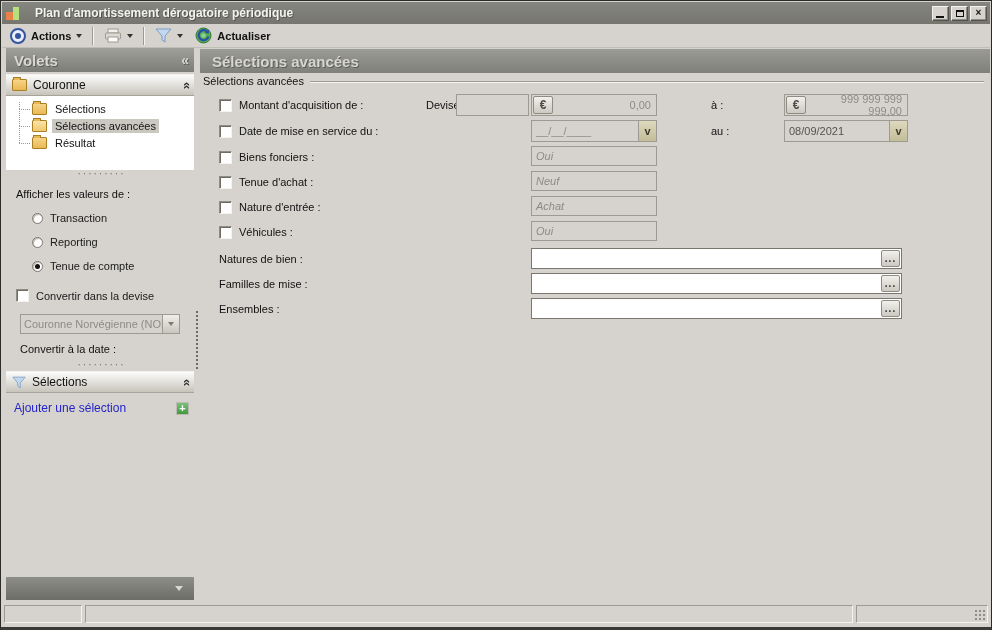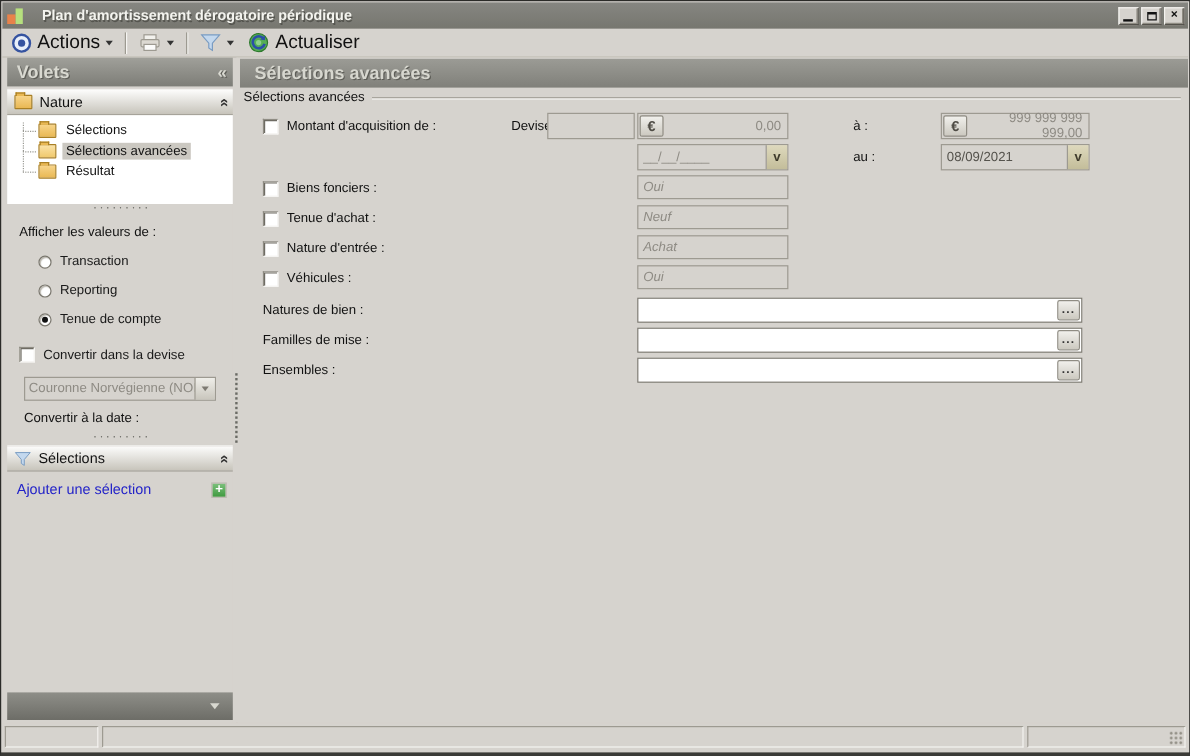--- a/index.html
+++ b/index.html
@@ -38,21 +38,21 @@
   }
   .glyph-min { position: absolute; bottom: 2px; left: 3px; width: 8px; height: 2px; background: #111; }
   .glyph-max { width: 8px; height: 7px; border: 1px solid #111; border-top-width: 2px; }
   
   .toolbar {
     position: absolute; left: 1px; top: 23px; right: 1px; height: 24px;
     background: #d6d3ce; border-bottom: 1px solid #c0bdb4;
     display: flex; align-items: center; padding: 0 4px; gap: 4px;
   }
   .tb-group { display: flex; align-items: center; gap: 5px; padding: 0 4px; }
-  .tb-label { font-size: 16px; color: #111; }
+  .tb-label { font-size: 11px; color: #111; font-weight: bold; }
   .arrow-down { width: 0; height: 0; border-left: 3px solid transparent; border-right: 3px solid transparent; border-top: 4px solid #333; }
   .tb-sep { width: 2px; height: 18px; border-left: 1px solid #9d9a91; border-right: 1px solid #f6f5f2; margin: 0 2px; }
   .icon-bullseye { width: 16px; height: 16px; border-radius: 50%; border: 2px solid #3553a0; position: relative; background: #e8effa; }
   .icon-bullseye::after { content: ""; position: absolute; left: 3px; top: 3px; width: 6px; height: 6px; border-radius: 50%; background: #3553a0; }
   
   .sidebar { position: absolute; left: 5px; top: 47px; width: 192px; bottom: 25px; background: #d6d3ce; border-right: 1px solid #c6c3ba; }
   .big-header {
     height: 24px; background: linear-gradient(#a0a09a, #7d7d77);
     color: #d9d9d1; font-weight: bold; font-size: 15px;
     display: flex; align-items: center; padding: 0 8px;
@@ -228,21 +228,21 @@
 
   <div class="sidebar">
     <div class="big-header">
       <span>Volets</span>
       <span class="spacer"></span>
       <span class="collapse-left">«</span>
     </div>
 
     <div class="panel-header">
       <span class="folder"></span>
-      <span>Nature</span>
+      <span>Couronne</span>
       <span class="spacer"></span>
       <span class="chevron-up2">«</span>
     </div>
     <div class="tree-box">
       <div class="tree-item">
         <span class="folder"></span>
         <span class="tree-label">Sélections</span>
       </div>
       <div class="tree-item selected">
         <span class="folder open"></span>
@@ -327,20 +327,24 @@
       <span class="amount">0,00</span>
     </div>
     <div class="frow" style="left:511px; top:46px; height:22px;">
       <span class="flabel">à :</span>
     </div>
     <div class="field" style="left:584px; top:46px; width:124px;">
       <span class="euro-btn">€</span>
       <span class="amount">999 999 999 999,00</span>
     </div>
 
+    <div class="frow" style="left:19px; top:72px; height:22px;">
+      <span class="checkbox cb"></span>
+      <span class="flabel">Date de mise en service du :</span>
+    </div>
     <div class="field" style="left:331px; top:72px; width:126px;">
       <span style="padding-left:4px">__/__/____</span>
       <span class="combo-btn-gold">
           <span class="chevron-v">v</span>
         </span>
     </div>
     <div class="frow" style="left:511px; top:72px; height:22px;">
       <span class="flabel">au :</span>
     </div>
     <div class="field" style="left:584px; top:72px; width:124px; color:#44423c;">

